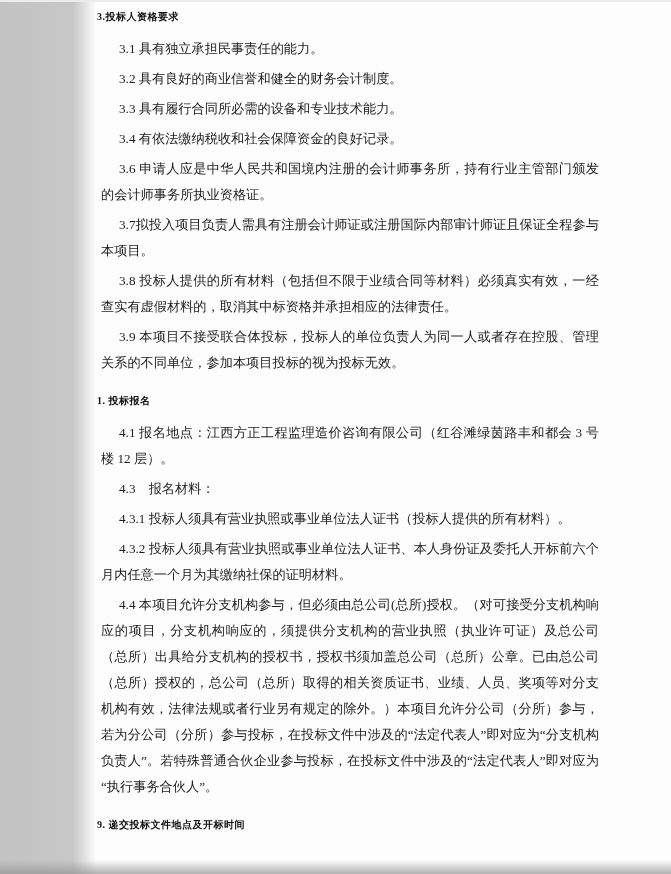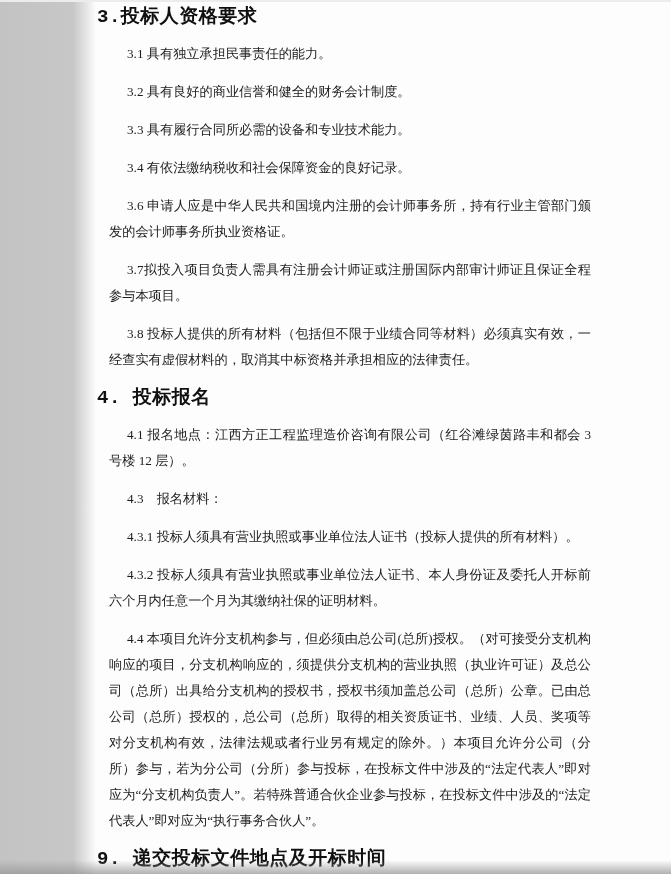--- a/index.html
+++ b/index.html
@@ -43,26 +43,26 @@
     position: absolute;
     left: 97px;
     top: 2px;
     width: 506px;
     color: #1c1c1c;
     font-size: 13.2px;
     line-height: 26px;
     text-align: justify;
   }
   .content p {
-    margin: 12px;
+    margin: 4px;
     text-indent: 18px;
   }
   .content h2 {
-    font-family: Liberation Mono, monospace;
-    font-size: 19px;
+    font-family: Liberation Serif, serif;
+    font-size: 10px;
     font-weight: 700;
     color: #101010;
     line-height: 24px;
     margin: 13px 0 7px 0;
     text-indent: 0;
     letter-spacing: 0.5px;
   }
   .content h2.first {
     margin-top: 3px;
   }
@@ -77,22 +77,23 @@
   <div class="content">
 
     <h2 class="first">3.投标人资格要求</h2>
     <p>3.1 具有独立承担民事责任的能力。</p>
     <p>3.2 具有良好的商业信誉和健全的财务会计制度。</p>
     <p>3.3 具有履行合同所必需的设备和专业技术能力。</p>
     <p>3.4 有依法缴纳税收和社会保障资金的良好记录。</p>
     <p>3.6 申请人应是中华人民共和国境内注册的会计师事务所，持有行业主管部门颁发的会计师事务所执业资格证。</p>
     <p>3.7拟投入项目负责人需具有注册会计师证或注册国际内部审计师证且保证全程参与本项目。</p>
     <p>3.8 投标人提供的所有材料（包括但不限于业绩合同等材料）必须真实有效，一经查实有虚假材料的，取消其中标资格并承担相应的法律责任。</p>
+    <p>3.9 本项目不接受联合体投标，投标人的单位负责人为同一人或者存在控股、管理关系的不同单位，参加本项目投标的视为投标无效。</p>
 
-    <h2>4. 投标报名</h2>
+    <h2>1. 投标报名</h2>
     <p>4.1 报名地点：江西方正工程监理造价咨询有限公司（红谷滩绿茵路丰和都会 3 号楼 12 层）。</p>
     <p>4.3　报名材料：</p>
     <p>4.3.1 投标人须具有营业执照或事业单位法人证书（投标人提供的所有材料）。</p>
     <p>4.3.2 投标人须具有营业执照或事业单位法人证书、本人身份证及委托人开标前六个月内任意一个月为其缴纳社保的证明材料。</p>
     <p>4.4 本项目允许分支机构参与，但必须由总公司(总所)授权。（对可接受分支机构响应的项目，分支机构响应的，须提供分支机构的营业执照（执业许可证）及总公司（总所）出具给分支机构的授权书，授权书须加盖总公司（总所）公章。已由总公司（总所）授权的，总公司（总所）取得的相关资质证书、业绩、人员、奖项等对分支机构有效，法律法规或者行业另有规定的除外。）本项目允许分公司（分所）参与，若为分公司（分所）参与投标，在投标文件中涉及的“法定代表人”即对应为“分支机构负责人”。若特殊普通合伙企业参与投标，在投标文件中涉及的“法定代表人”即对应为“执行事务合伙人”。</p>
 
     <h2>9. 递交投标文件地点及开标时间</h2>
 
   </div>
 

